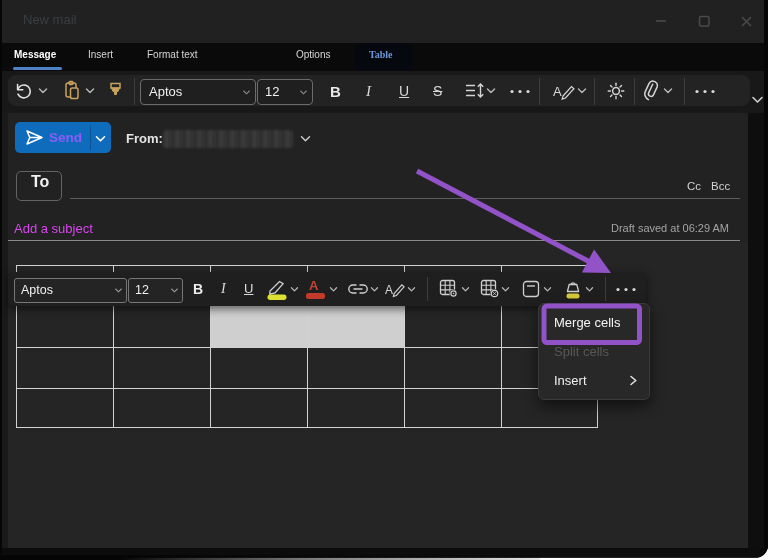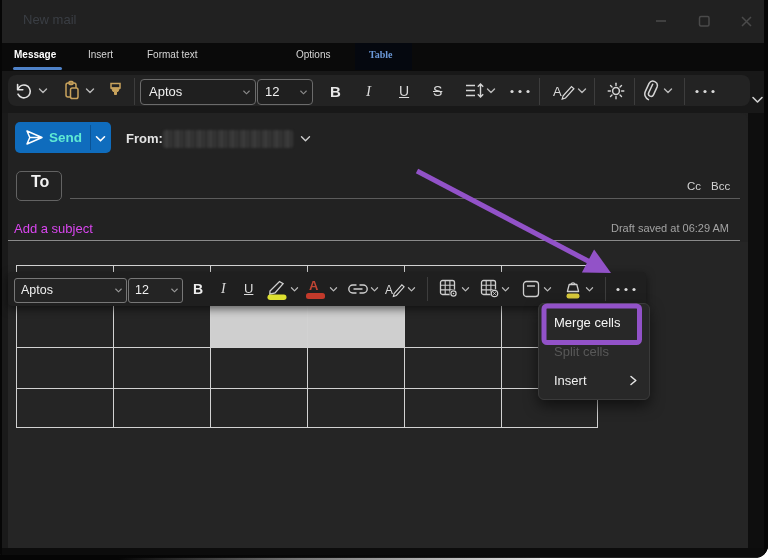--- a/index.html
+++ b/index.html
@@ -143,21 +143,21 @@
   <div class="abs" style="left:0;top:548px;width:768px;height:9px;background:#0c0c0c;"></div>
 
   <div class="abs" style="left:764px;top:0;width:4px;height:557px;background:#060606;"></div>
   <div class="abs" style="left:0px;top:0;width:2px;height:557px;background:#060606;"></div>
 
   <div class="abs" style="left:15px;top:122px;width:96px;height:31px;background:#0f6cbd;border-radius:5px;"></div>
   <div class="abs" style="left:90px;top:125px;width:1px;height:25px;background:#0a5394;"></div>
   <svg class="abs" style="left:25px;top:129px;" width="19" height="17" viewBox="0 0 19 17">
     <path d="M2 2 L17 8.5 L2 15 L4.8 8.5 Z M4.8 8.5 L17 8.5" fill="none" stroke="#ffffff" stroke-width="1.5" stroke-linejoin="round"></path>
   </svg>
-  <span class="abs" style="left:49px;top:130px;font-size:13.5px;font-weight:700;color:#5eead4;">Send</span>
+  <span class="abs" style="left:49px;top:130px;font-size:13.5px;font-weight:700;color:#8b5cf6;">Send</span>
   <svg class="abs" style="left:95px;top:135px;" width="11" height="8" viewBox="0 0 11 8">
       <path d="M1.5 1.8 L5.5 5.8 L9.5 1.8" stroke="#ffffff" stroke-width="1.6" fill="none" stroke-linecap="round" stroke-linejoin="round"></path>
     </svg>
   <span class="abs" style="left:126px;top:131px;font-size:13px;font-weight:700;color:#e4e4e4;">From:</span>
   <div class="abs" style="left:163px;top:130px;width:130px;height:18px;border-radius:3px;background:repeating-linear-gradient(90deg,#3a3a3a 0 2px,#2c2c2c 2px 3px,#414141 3px 5px,#2e2e2e 5px 7px,#383838 7px 9px,#282828 9px 11px);filter:blur(1px);"></div>
   <svg class="abs" style="left:300px;top:135px;" width="11" height="8" viewBox="0 0 11 8">
       <path d="M1.5 1.8 L5.5 5.8 L9.5 1.8" stroke="#cfcfcf" stroke-width="1.4" fill="none" stroke-linecap="round" stroke-linejoin="round"></path>
     </svg>
 
   <div class="abs" style="left:16px;top:171px;width:44px;height:28px;border:1px solid #636363;border-radius:5px;"></div>

